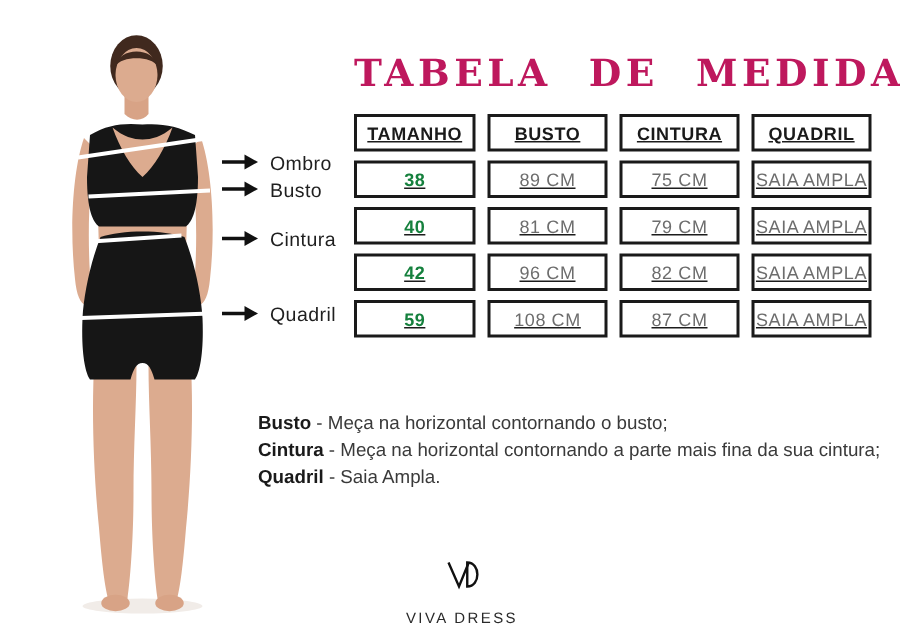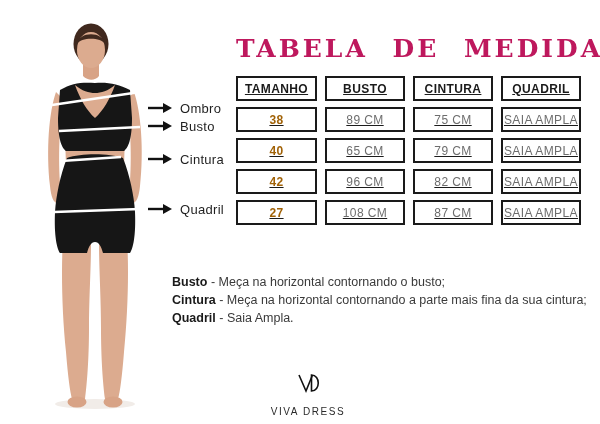--- a/index.html
+++ b/index.html
@@ -27,21 +27,21 @@
     position:absolute;left:236px;top:76px;
     display:grid;grid-template-columns:81px 80px 80px 80px;
     grid-auto-rows:25px;column-gap:8px;row-gap:6px;text-decoration:underline;
   }
   .cell{
     border:2px solid #1a1a1a;background:#ffffff;
     display:flex;align-items:center;justify-content:center;
     font-size:12px;letter-spacing:.4px;white-space:nowrap;
   }
   .cell.hdr{font-weight:700;color:#1a1a1a;}
-  .cell.size{font-weight:700;color:#a16207;}
+  .cell.size{font-weight:700;color:#15803d;}
   .cell.val{color:#6d6d6d;font-weight:400;}
   
   .instructions{position:absolute;left:172px;top:273px;width:424px;font-size:12.5px;line-height:18px;color:#3a3a3a;}
   .instructions .line{white-space:nowrap;}
   .instructions .term{font-weight:700;color:#1a1a1a;}
   
   .logo{position:absolute;left:268px;top:372px;width:80px;text-align:center;}
   .logo .brand{display:block;margin-top:8px;font-size:10px;letter-spacing:1.6px;color:#2a2a2a;}
 </style>
 </head>
@@ -118,30 +118,30 @@
     <div class="cell hdr">BUSTO</div>
     <div class="cell hdr">CINTURA</div>
     <div class="cell hdr">QUADRIL</div>
 
     <div class="cell size">38</div>
     <div class="cell val">89 CM</div>
     <div class="cell val">75 CM</div>
     <div class="cell val">SAIA AMPLA</div>
 
     <div class="cell size">40</div>
-    <div class="cell val">65 CM</div>
+    <div class="cell val">81 CM</div>
     <div class="cell val">79 CM</div>
     <div class="cell val">SAIA AMPLA</div>
 
     <div class="cell size">42</div>
     <div class="cell val">96 CM</div>
     <div class="cell val">82 CM</div>
     <div class="cell val">SAIA AMPLA</div>
 
-    <div class="cell size">27</div>
+    <div class="cell size">59</div>
     <div class="cell val">108 CM</div>
     <div class="cell val">87 CM</div>
     <div class="cell val">SAIA AMPLA</div>
   </div>
 
   <div class="instructions">
     <div class="line">
       <span class="term">Busto</span>
       <span>- Meça na horizontal contornando o busto;</span>
     </div>

